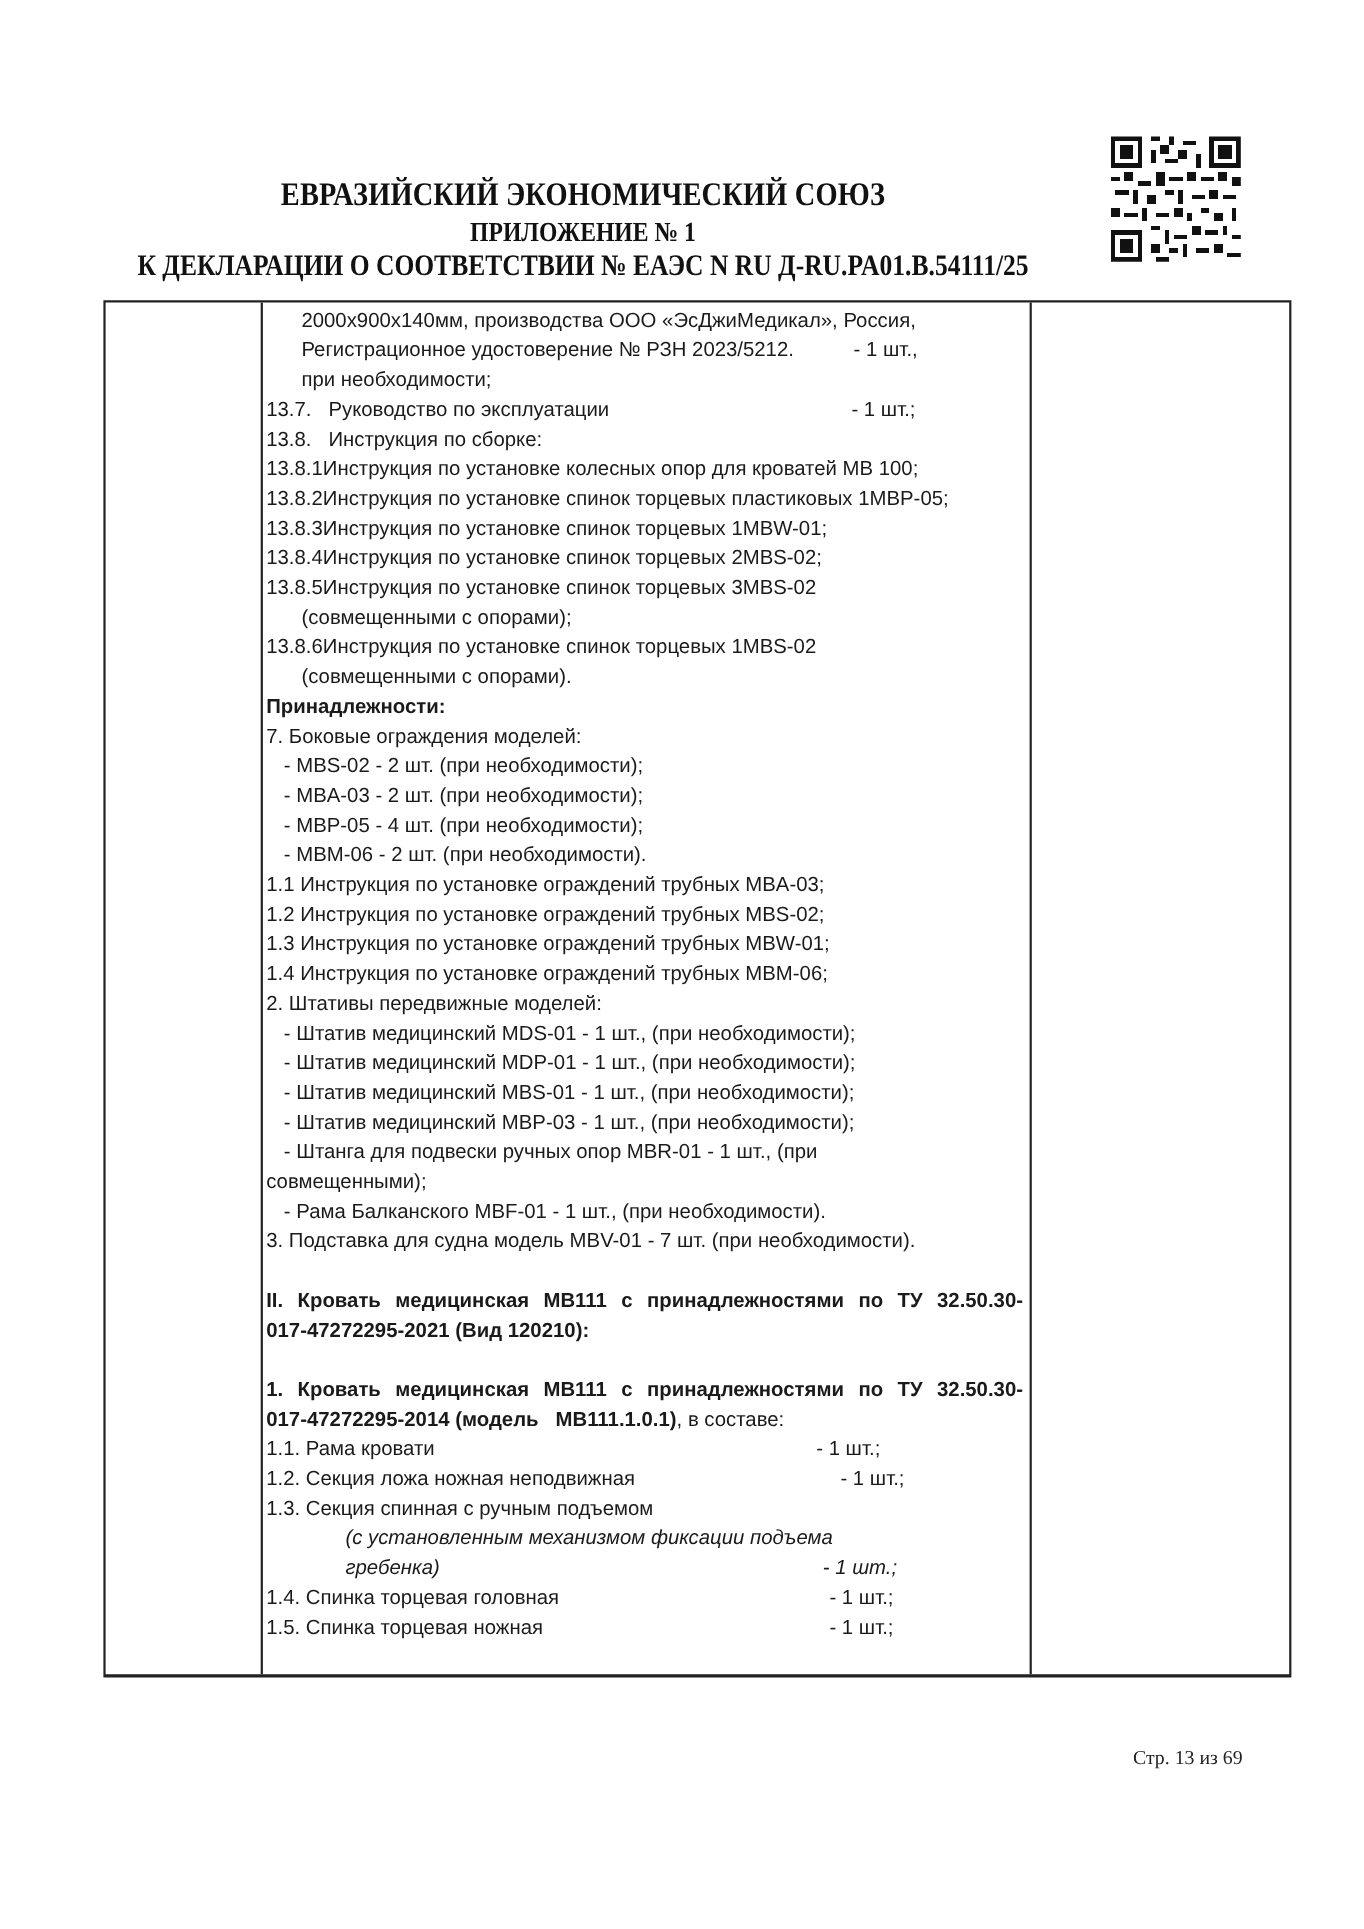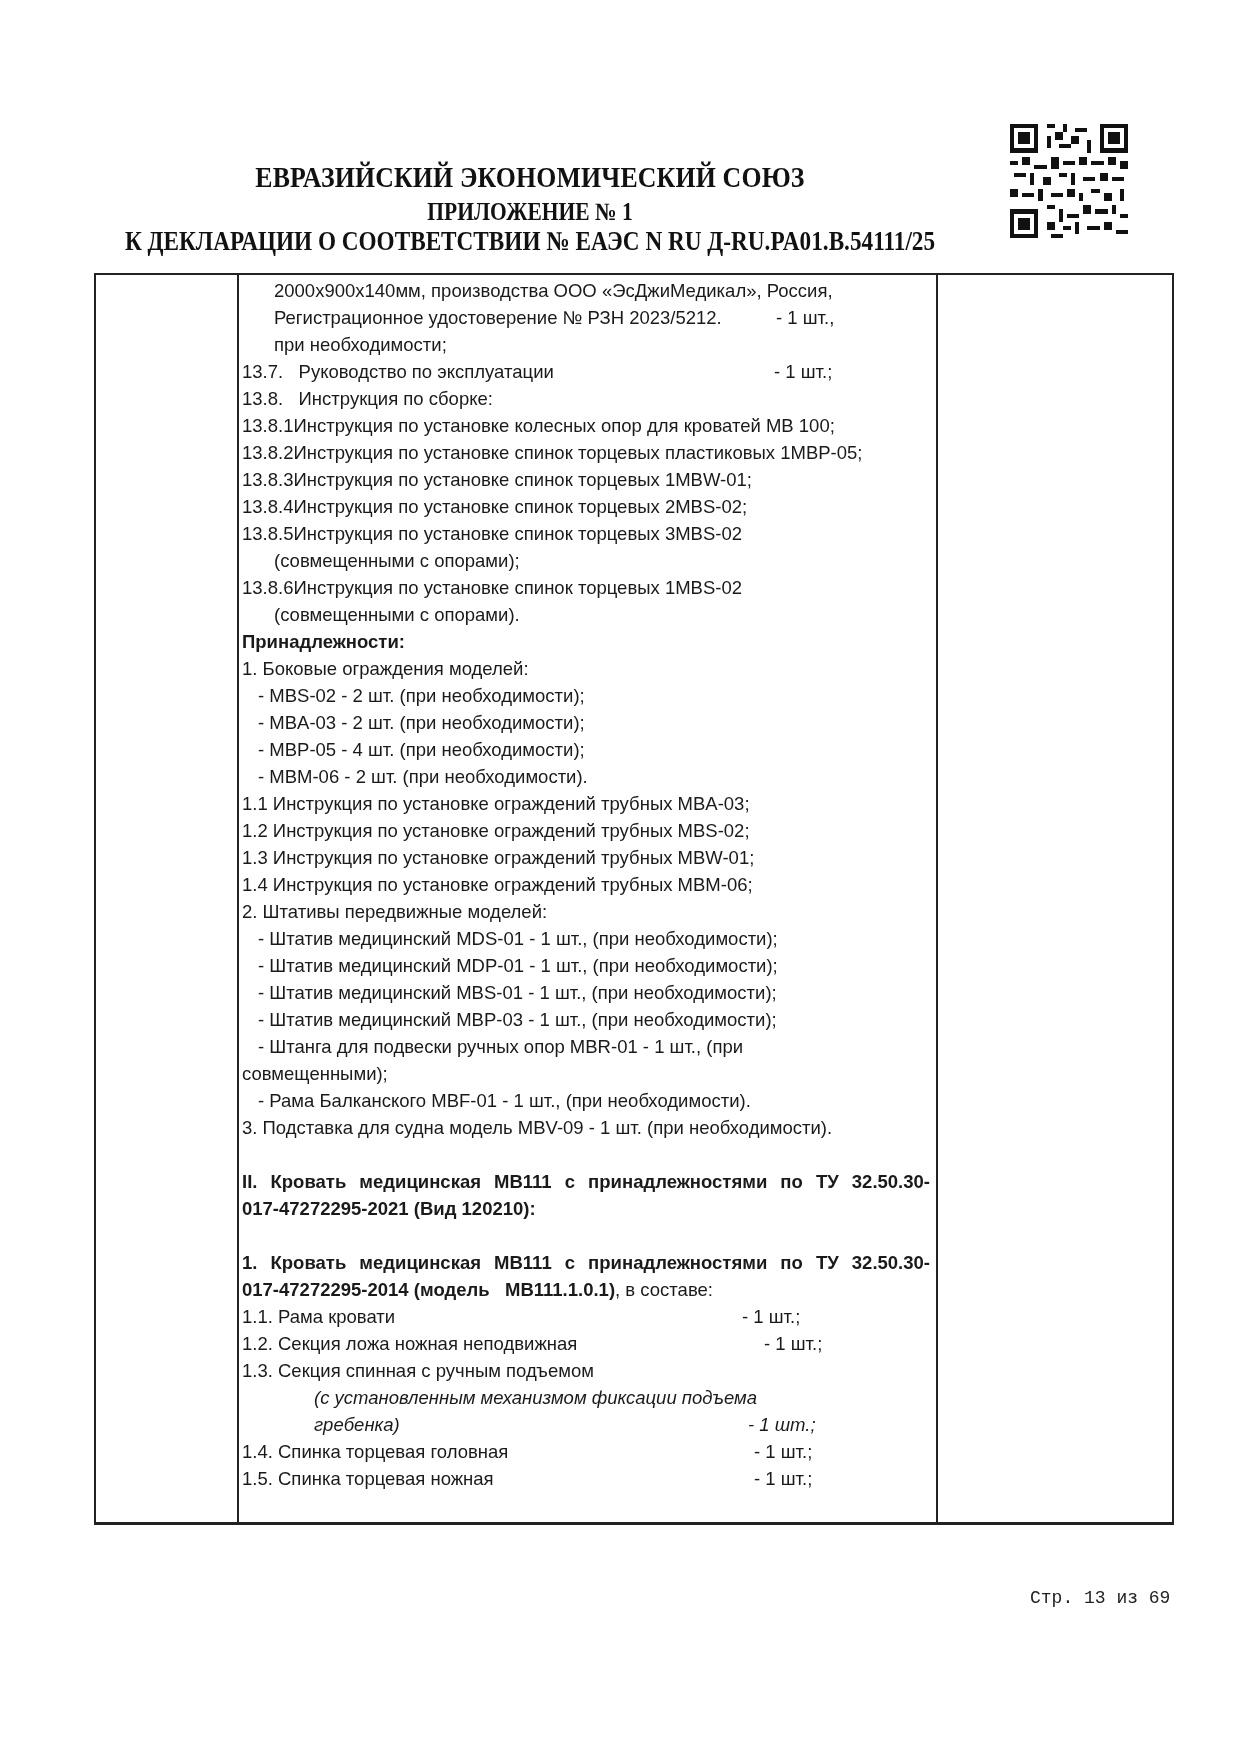--- a/index.html
+++ b/index.html
@@ -20,21 +20,21 @@
     font-family: "Liberation Sans", "DejaVu Sans", sans-serif; font-size: 18.5px; }
   .ln { position: relative; height: 27px; line-height: 27px; white-space: nowrap; }
   .ln.blank { height: 27px; }
   .ind1 { padding-left: 32px; }
   .ind2 { padding-left: 72px; font-style: italic; }
   .dash { padding-left: 16px; }
   .b { font-weight: bold; }
   .qty { position: absolute; top: 0; }
   .just { white-space: normal; text-align: justify; text-align-last: justify; }
   .footer { position: absolute; left: 1030px; top: 1588px;
-    font-family: Liberation Mono, monospace; font-size: 18px; color: #222; }
+    font-family: Liberation Serif, serif; font-size: 18px; color: #222; }
 </style>
 </head>
 <body>
 
 <div class="header h1">ЕВРАЗИЙСКИЙ ЭКОНОМИЧЕСКИЙ СОЮЗ</div>
 <div class="header h2">ПРИЛОЖЕНИЕ № 1</div>
 <div class="header h3">К ДЕКЛАРАЦИИ О СООТВЕТСТВИИ № ЕАЭС N RU Д-RU.PA01.B.54111/25</div>
 
 <div class="qr">
   <svg width="118" height="114" viewBox="0 0 29 28" shape-rendering="crispEdges">
@@ -114,38 +114,38 @@
   <div class="ln"><span style="white-space:pre">13.8.   Инструкция по сборке:</span></div>
   <div class="ln"><span>13.8.1Инструкция по установке колесных опор для кроватей МВ 100;</span></div>
   <div class="ln"><span>13.8.2Инструкция по установке спинок торцевых пластиковых 1MBP-05;</span></div>
   <div class="ln"><span>13.8.3Инструкция по установке спинок торцевых 1MBW-01;</span></div>
   <div class="ln"><span>13.8.4Инструкция по установке спинок торцевых 2MBS-02;</span></div>
   <div class="ln"><span>13.8.5Инструкция по установке спинок торцевых 3MBS-02</span></div>
   <div class="ln ind1"><span>(совмещенными с опорами);</span></div>
   <div class="ln"><span>13.8.6Инструкция по установке спинок торцевых 1MBS-02</span></div>
   <div class="ln ind1"><span>(совмещенными с опорами).</span></div>
   <div class="ln b"><span>Принадлежности:</span></div>
-  <div class="ln"><span>1. Боковые ограждения моделей:</span></div>
+  <div class="ln"><span>7. Боковые ограждения моделей:</span></div>
   <div class="ln dash"><span>- MBS-02 - 2 шт. (при необходимости);</span></div>
   <div class="ln dash"><span>- MBA-03 - 2 шт. (при необходимости);</span></div>
   <div class="ln dash"><span>- MBP-05 - 4 шт. (при необходимости);</span></div>
   <div class="ln dash"><span>- MBM-06 - 2 шт. (при необходимости).</span></div>
   <div class="ln"><span>1.1 Инструкция по установке ограждений трубных MBA-03;</span></div>
   <div class="ln"><span>1.2 Инструкция по установке ограждений трубных MBS-02;</span></div>
   <div class="ln"><span>1.3 Инструкция по установке ограждений трубных MBW-01;</span></div>
   <div class="ln"><span>1.4 Инструкция по установке ограждений трубных MBM-06;</span></div>
   <div class="ln"><span>2. Штативы передвижные моделей:</span></div>
   <div class="ln dash"><span>- Штатив медицинский MDS-01 - 1 шт., (при необходимости);</span></div>
   <div class="ln dash"><span>- Штатив медицинский MDP-01 - 1 шт., (при необходимости);</span></div>
   <div class="ln dash"><span>- Штатив медицинский MBS-01 - 1 шт., (при необходимости);</span></div>
   <div class="ln dash"><span>- Штатив медицинский MBP-03 - 1 шт., (при необходимости);</span></div>
   <div class="ln dash"><span>- Штанга для подвески ручных опор MBR-01 - 1 шт., (при</span></div>
   <div class="ln"><span>совмещенными);</span></div>
   <div class="ln dash"><span>- Рама Балканского MBF-01 - 1 шт., (при необходимости).</span></div>
-  <div class="ln"><span>3. Подставка для судна модель MBV-09 - 1 шт. (при необходимости).</span></div>
+  <div class="ln"><span>3. Подставка для судна модель MBV-01 - 7 шт. (при необходимости).</span></div>
   <div class="ln blank"></div>
   <div class="ln b just" style="width:688px"><span>II. Кровать медицинская МВ111 с принадлежностями по ТУ 32.50.30-</span></div>
   <div class="ln b"><span>017-47272295-2021 (Вид 120210):</span></div>
   <div class="ln blank"></div>
   <div class="ln b just" style="width:688px"><span>1. Кровать медицинская МВ111 с принадлежностями по ТУ 32.50.30-</span></div>
   <div class="ln"><span class="b" style="white-space:pre">017-47272295-2014 (модель   МВ111.1.0.1)</span><span>, в составе:</span></div>
   <div class="ln"><span>1.1. Рама кровати</span><span class="qty" style="left:500px">- 1 шт.;</span></div>
   <div class="ln"><span>1.2. Секция ложа ножная неподвижная</span><span class="qty" style="left:522px">- 1 шт.;</span></div>
   <div class="ln"><span>1.3. Секция спинная с ручным подъемом</span></div>
   <div class="ln ind2"><span>(с установленным механизмом фиксации подъема</span></div>

